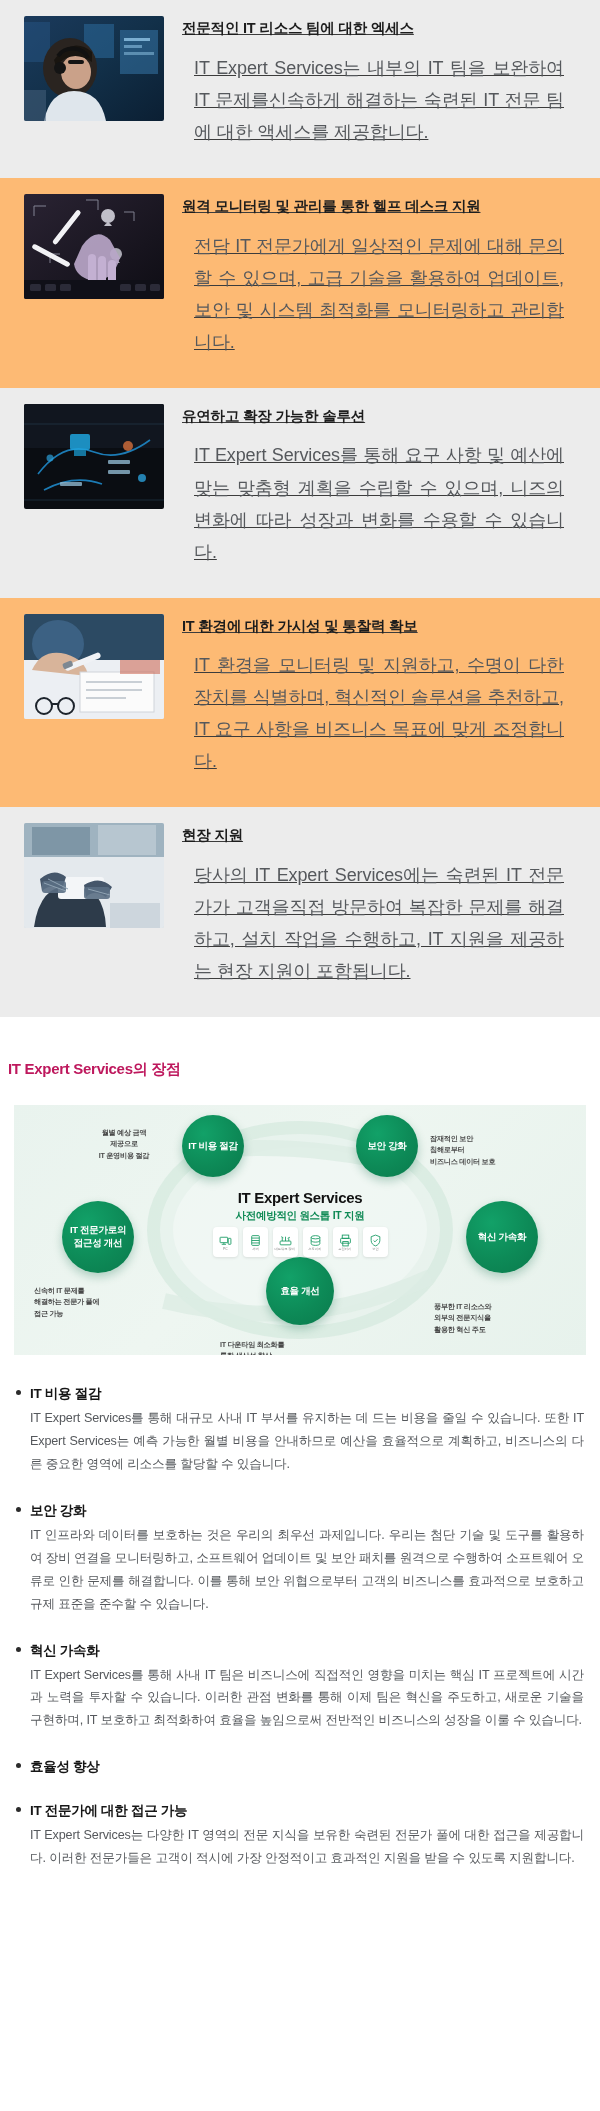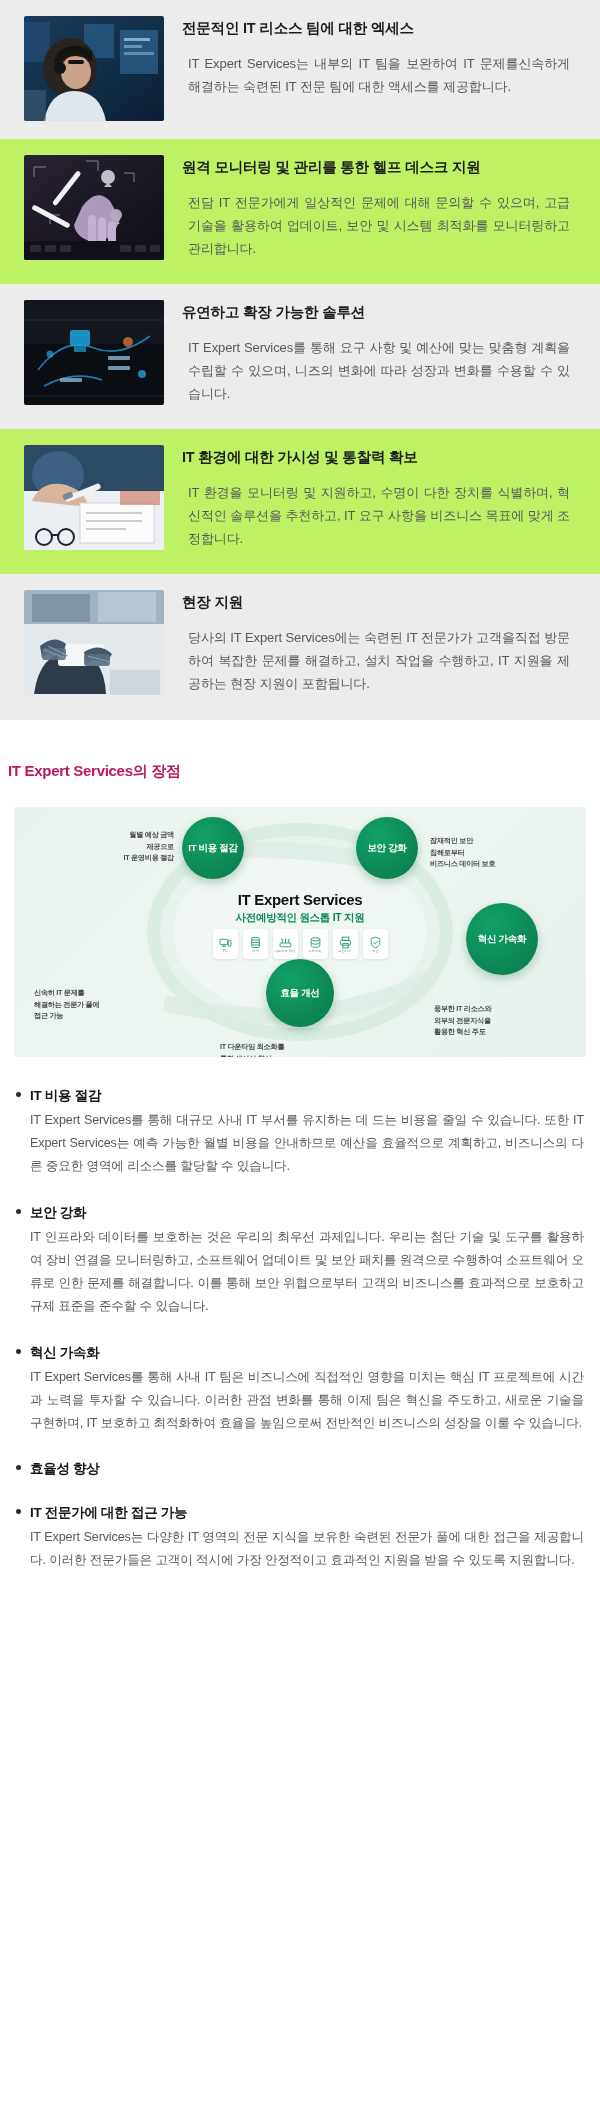--- a/index.html
+++ b/index.html
@@ -14,46 +14,46 @@
 
   
   .features { width: 600px; }
   .feature-card {
     display: flex;
     align-items: flex-start;
     padding: 16px 24px 18px 24px;
     gap: 18px;
   }
   .feature-card.shaded { background: #ececec; }
-  .feature-card.plain  { background: #bef264; }
+  .feature-card.plain  { background: #fdba74; }
 
   .thumb {
     flex: 0 0 140px;
     width: 140px;
     height: 105px;
     border-radius: 2px;
     overflow: hidden;
     position: relative;
   }
   .thumb svg { display: block; width: 100%; height: 100%; }
 
-  .feature-text { flex: 1 1 auto; min-width: 0; padding-top: 2px; }
+  .feature-text { flex: 1 1 auto; min-width: 0; padding-top: 2px; text-decoration: underline; }
   .feature-title {
     font-size: 14.5px;
     font-weight: bold;
     color: #1d1d1d;
     line-height: 1.5;
     margin: 0 0 12px 0;
     letter-spacing: -0.2px;
   }
   .feature-body {
-    font-size: 13px;
+    font-size: 18px;
     line-height: 1.78;
     color: #55585c;
-    margin: 6px;
+    margin: 12px;
     letter-spacing: -0.1px;
     text-align: justify;
   }
 
   
   .section-gap { height: 30px; background: #fff; }
   .section-heading {
     font-size: 15px;
     font-weight: bold;
     color: #be185d;
@@ -140,21 +140,21 @@
   .node-cap {
     position: absolute;
     font-size: 7.2px;
     line-height: 1.55;
     color: #4a4a4a;
     letter-spacing: -0.3px;
     font-weight: bold;
     white-space: pre-line;
   }
   .cap-right { text-align: left; }
-  .cap-left  { text-align: right; }
+  .cap-left  { text-align: center; }
   .cap-center{ }
 
   
   .benefits {
     padding: 30px 16px 24px 16px;
   }
   .benefit-item { margin-bottom: 26px; }
   .benefit-item:last-child { margin-bottom: 6px; }
   .benefit-head {
     display: flex;
@@ -382,20 +382,24 @@
 제공으로
 IT 운영비용 절감</div>
 
   <div class="node" style="left:342px; top:10px; width:62px; height:62px;">
     <span>보안 강화</span>
   </div>
   <div class="node-cap cap-right" style="left:416px; top:28px; width:120px;">잠재적인 보안
 침해로부터
 비즈니스 데이터 보호</div>
 
+  <div class="node" style="left:48px; top:96px; width:72px; height:72px;">
+    <span>IT 전문가로의
+접근성 개선</span>
+  </div>
   <div class="node-cap cap-center" style="left:20px; top:180px; width:128px;">신속히 IT 문제를
 해결하는 전문가 풀에
 접근 가능</div>
 
   <div class="node" style="left:452px; top:96px; width:72px; height:72px;">
     <span>혁신 가속화</span>
   </div>
   <div class="node-cap cap-center" style="left:420px; top:180px; width:136px;margin-top:16px;">풍부한 IT 리소스와
 외부의 전문지식을
 활용한 혁신 주도</div>

